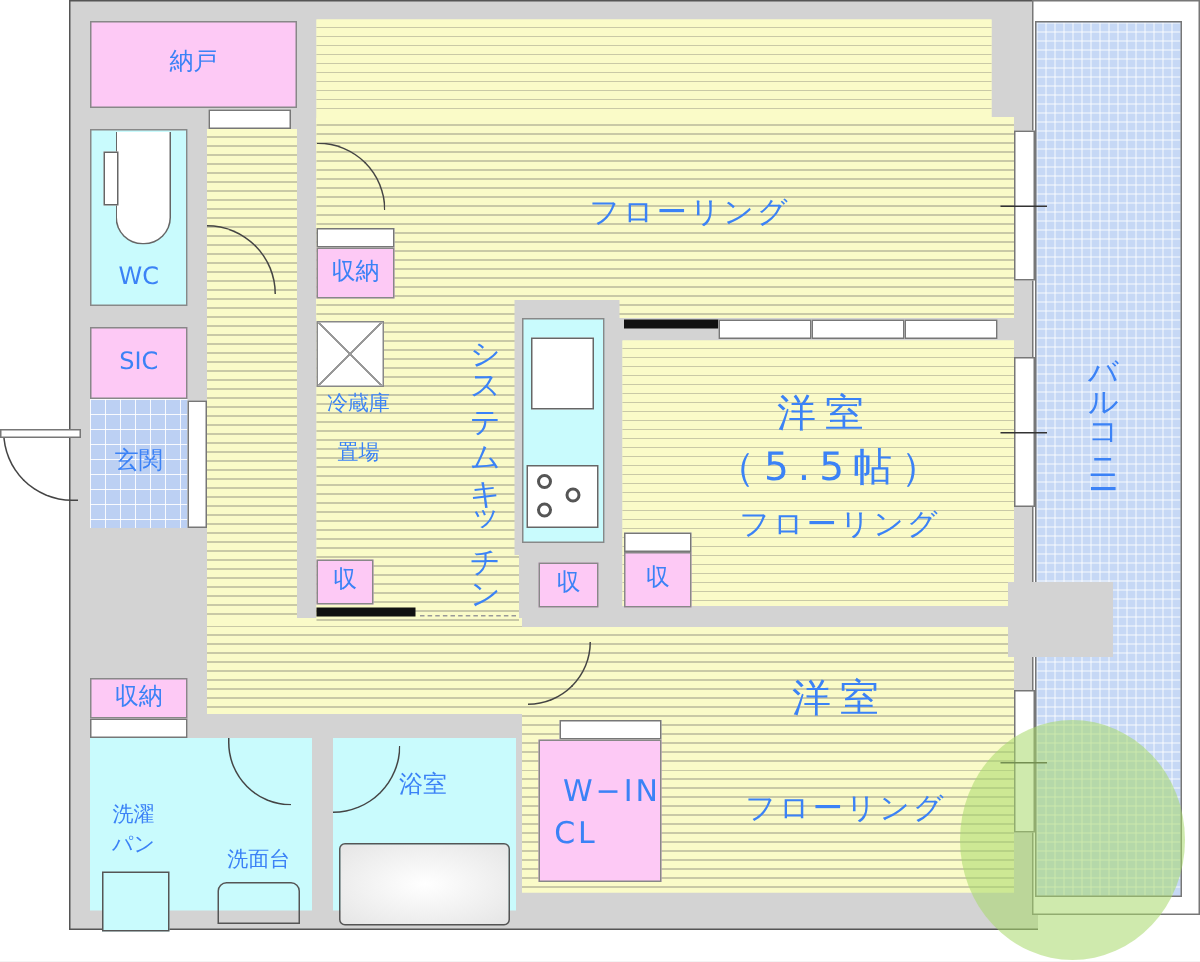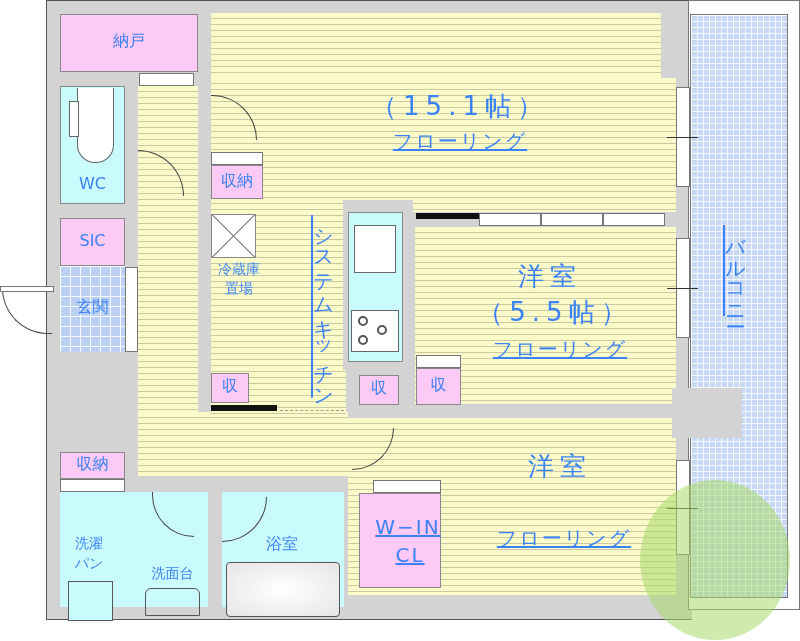--- a/index.html
+++ b/index.html
@@ -25,21 +25,21 @@
   .tile-big {
     position: absolute;
     background-color: #bcd0f3;
     background-image:
       linear-gradient(to right, rgba(255,255,255,0.9) 1px, transparent 1px),
       linear-gradient(to bottom, rgba(255,255,255,0.9) 1px, transparent 1px);
     background-size: 10px 10px;
   }
   .label { position: absolute; text-align: center; white-space: nowrap; color: #3b82f6; line-height: 1.15; }
   .lbl-lg { font-size: 26px; letter-spacing: 6px; }
-  .lbl-md { font-size: 20px; letter-spacing: 2px; text-decoration: underline; }
+  .lbl-md { font-size: 20px; letter-spacing: 2px; }
   .lbl-sm { font-size: 16px; }
   .lbl-xs { font-size: 14px; }
   .vert { writing-mode: vertical-rl; text-orientation: upright; letter-spacing: 0px; }
   .door-arc { position: absolute; border: 1px solid #444; }
   .white { position: absolute; background: #fff; border: 1px solid #777; }
   .black { position: absolute; background: #111; }
   .dash { position: absolute; border-top: 1px dashed #999; }
   .line { position: absolute; background: #333; }
 </style>
 </head>
@@ -57,21 +57,20 @@
   <div class="label lbl-md vert" style="left:724px;top:225px;">バルコニー</div>
 
   <div class="floor" style="left:211px;top:13px;width:450px;height:198px;"></div>
   <div class="floor" style="left:211px;top:78px;width:465px;height:134px;"></div>
 
   <div class="floor" style="left:138px;top:86px;width:60px;height:390px;"></div>
   <div class="floor" style="left:138px;top:412px;width:210px;height:64px;"></div>
 
   <div class="floor" style="left:211px;top:150px;width:135px;height:265px;"></div>
 
-  <div class="label lbl-lg" style="left:370px;top:92px;width:180px;">（15.1帖）</div>
   <div class="label lbl-md" style="left:370px;top:130px;width:180px;">フローリング</div>
 
   <div class="white" style="left:676px;top:87px;width:14px;height:100px;"></div>
   <div class="line" style="left:667px;top:137px;width:31px;height:1px;"></div>
 
   <div class="black" style="left:416px;top:213px;width:63px;height:6px;"></div>
   <div class="white" style="left:479px;top:213px;width:62px;height:13px;"></div>
   <div class="white" style="left:541px;top:213px;width:62px;height:13px;"></div>
   <div class="white" style="left:603px;top:213px;width:62px;height:13px;"></div>
 
@@ -110,21 +109,21 @@
   <div class="white" style="left:0;top:286px;width:54px;height:6px;"></div>
 
   <div class="pink" style="left:211px;top:165px;width:52px;height:34px;"></div>
   <div class="label lbl-sm" style="left:211px;top:172px;width:52px;">収納</div>
   <div class="white" style="left:211px;top:152px;width:52px;height:13px;"></div>
   <div class="door-arc" style="left:211px;top:95px;width:46px;height:45px;border-left:none;border-bottom:none;border-radius:0 46px 0 0;"></div>
 
   <div class="abs" style="left:211px;top:214px;width:45px;height:44px;background:#fff;border:1px solid #888;
       background-image: linear-gradient(45deg, transparent 49%, #999 49%, #999 51%, transparent 51%), linear-gradient(-45deg, transparent 49%, #999 49%, #999 51%, transparent 51%);"></div>
   <div class="label lbl-xs" style="left:209px;top:261px;width:60px;">冷蔵庫</div>
-  <div class="label lbl-xs" style="left:209px;top:280px;width:60px;">置場</div>
+  <div class="label lbl-xs" style="left:209px;top:294px;width:60px;">置場</div>
 
   <div class="wall" style="left:343px;top:200px;width:70px;height:170px;"></div>
   <div class="cyan" style="left:348px;top:212px;width:55px;height:150px;border:1px solid #888;"></div>
   <div class="abs" style="left:354px;top:225px;width:42px;height:48px;background:#fff;border:1px solid #666;"></div>
   <div class="abs" style="left:351px;top:310px;width:48px;height:42px;background:#fff;border:1px solid #666;"></div>
   <div class="abs" style="left:358px;top:316px;width:10px;height:10px;border:2px solid #555;border-radius:50%;"></div>
   <div class="abs" style="left:377px;top:325px;width:10px;height:10px;border:2px solid #555;border-radius:50%;"></div>
   <div class="abs" style="left:358px;top:335px;width:10px;height:10px;border:2px solid #555;border-radius:50%;"></div>
   <div class="label lbl-md vert" style="left:312px;top:215px;">システムキッチン</div>
 
@@ -136,34 +135,34 @@
   <div class="pink" style="left:359px;top:375px;width:40px;height:30px;"></div>
   <div class="label lbl-sm" style="left:359px;top:379px;width:40px;">収</div>
   <div class="door-arc" style="left:352px;top:428px;width:42px;height:42px;border-left:none;border-top:none;border-radius:0 0 42px 0;"></div>
 
   <div class="pink" style="left:416px;top:368px;width:45px;height:37px;"></div>
   <div class="label lbl-sm" style="left:416px;top:376px;width:45px;">収</div>
   <div class="white" style="left:416px;top:355px;width:45px;height:13px;"></div>
 
   <div class="pink" style="left:359px;top:493px;width:82px;height:95px;"></div>
   <div class="label lbl-md" style="left:359px;top:516px;width:98px;">W−IN</div>
-  <div class="label lbl-md" style="left:371px;top:544px;width:78px;">CL</div>
+  <div class="label lbl-md" style="left:345px;top:544px;width:78px;">CL</div>
   <div class="white" style="left:373px;top:480px;width:68px;height:13px;"></div>
 
   <div class="pink" style="left:60px;top:452px;width:65px;height:27px;"></div>
   <div class="label lbl-sm" style="left:60px;top:455px;width:65px;">収納</div>
   <div class="white" style="left:60px;top:479px;width:65px;height:13px;"></div>
 
   <div class="cyan" style="left:60px;top:492px;width:148px;height:115px;"></div>
   <div class="door-arc" style="left:152px;top:492px;width:42px;height:45px;border-right:none;border-top:none;border-radius:0 0 0 42px;"></div>
   <div class="label lbl-xs" style="left:64px;top:535px;width:50px;">洗濯</div>
   <div class="label lbl-xs" style="left:64px;top:555px;width:50px;">パン</div>
   <div class="abs" style="left:68px;top:581px;width:45px;height:40px;border:1px solid #555;background:#c9fbfd;"></div>
   <div class="label lbl-xs" style="left:140px;top:565px;width:65px;text-align:center;">洗面台</div>
   <div class="abs" style="left:145px;top:588px;width:55px;height:28px;border:1px solid #555;border-radius:6px 6px 0 0;"></div>
 
   <div class="cyan" style="left:222px;top:492px;width:122px;height:115px;"></div>
-  <div class="label lbl-sm" style="left:252px;top:535px;width:60px;">浴室</div>
+  <div class="label lbl-sm" style="left:252px;top:514px;width:60px;">浴室</div>
   <div class="abs" style="left:226px;top:562px;width:114px;height:55px;border:1px solid #555;border-radius:4px;background:radial-gradient(ellipse at center, #ffffff 0%, #e5e5e5 100%);"></div>
   <div class="door-arc" style="left:222px;top:497px;width:45px;height:45px;border-left:none;border-top:none;border-radius:0 0 45px 0;"></div>
 
   <div class="abs" style="left:640px;top:480px;width:150px;height:160px;border-radius:50%;background:rgba(167,217,106,0.55);"></div>
 </div>
 
 </body></html>

